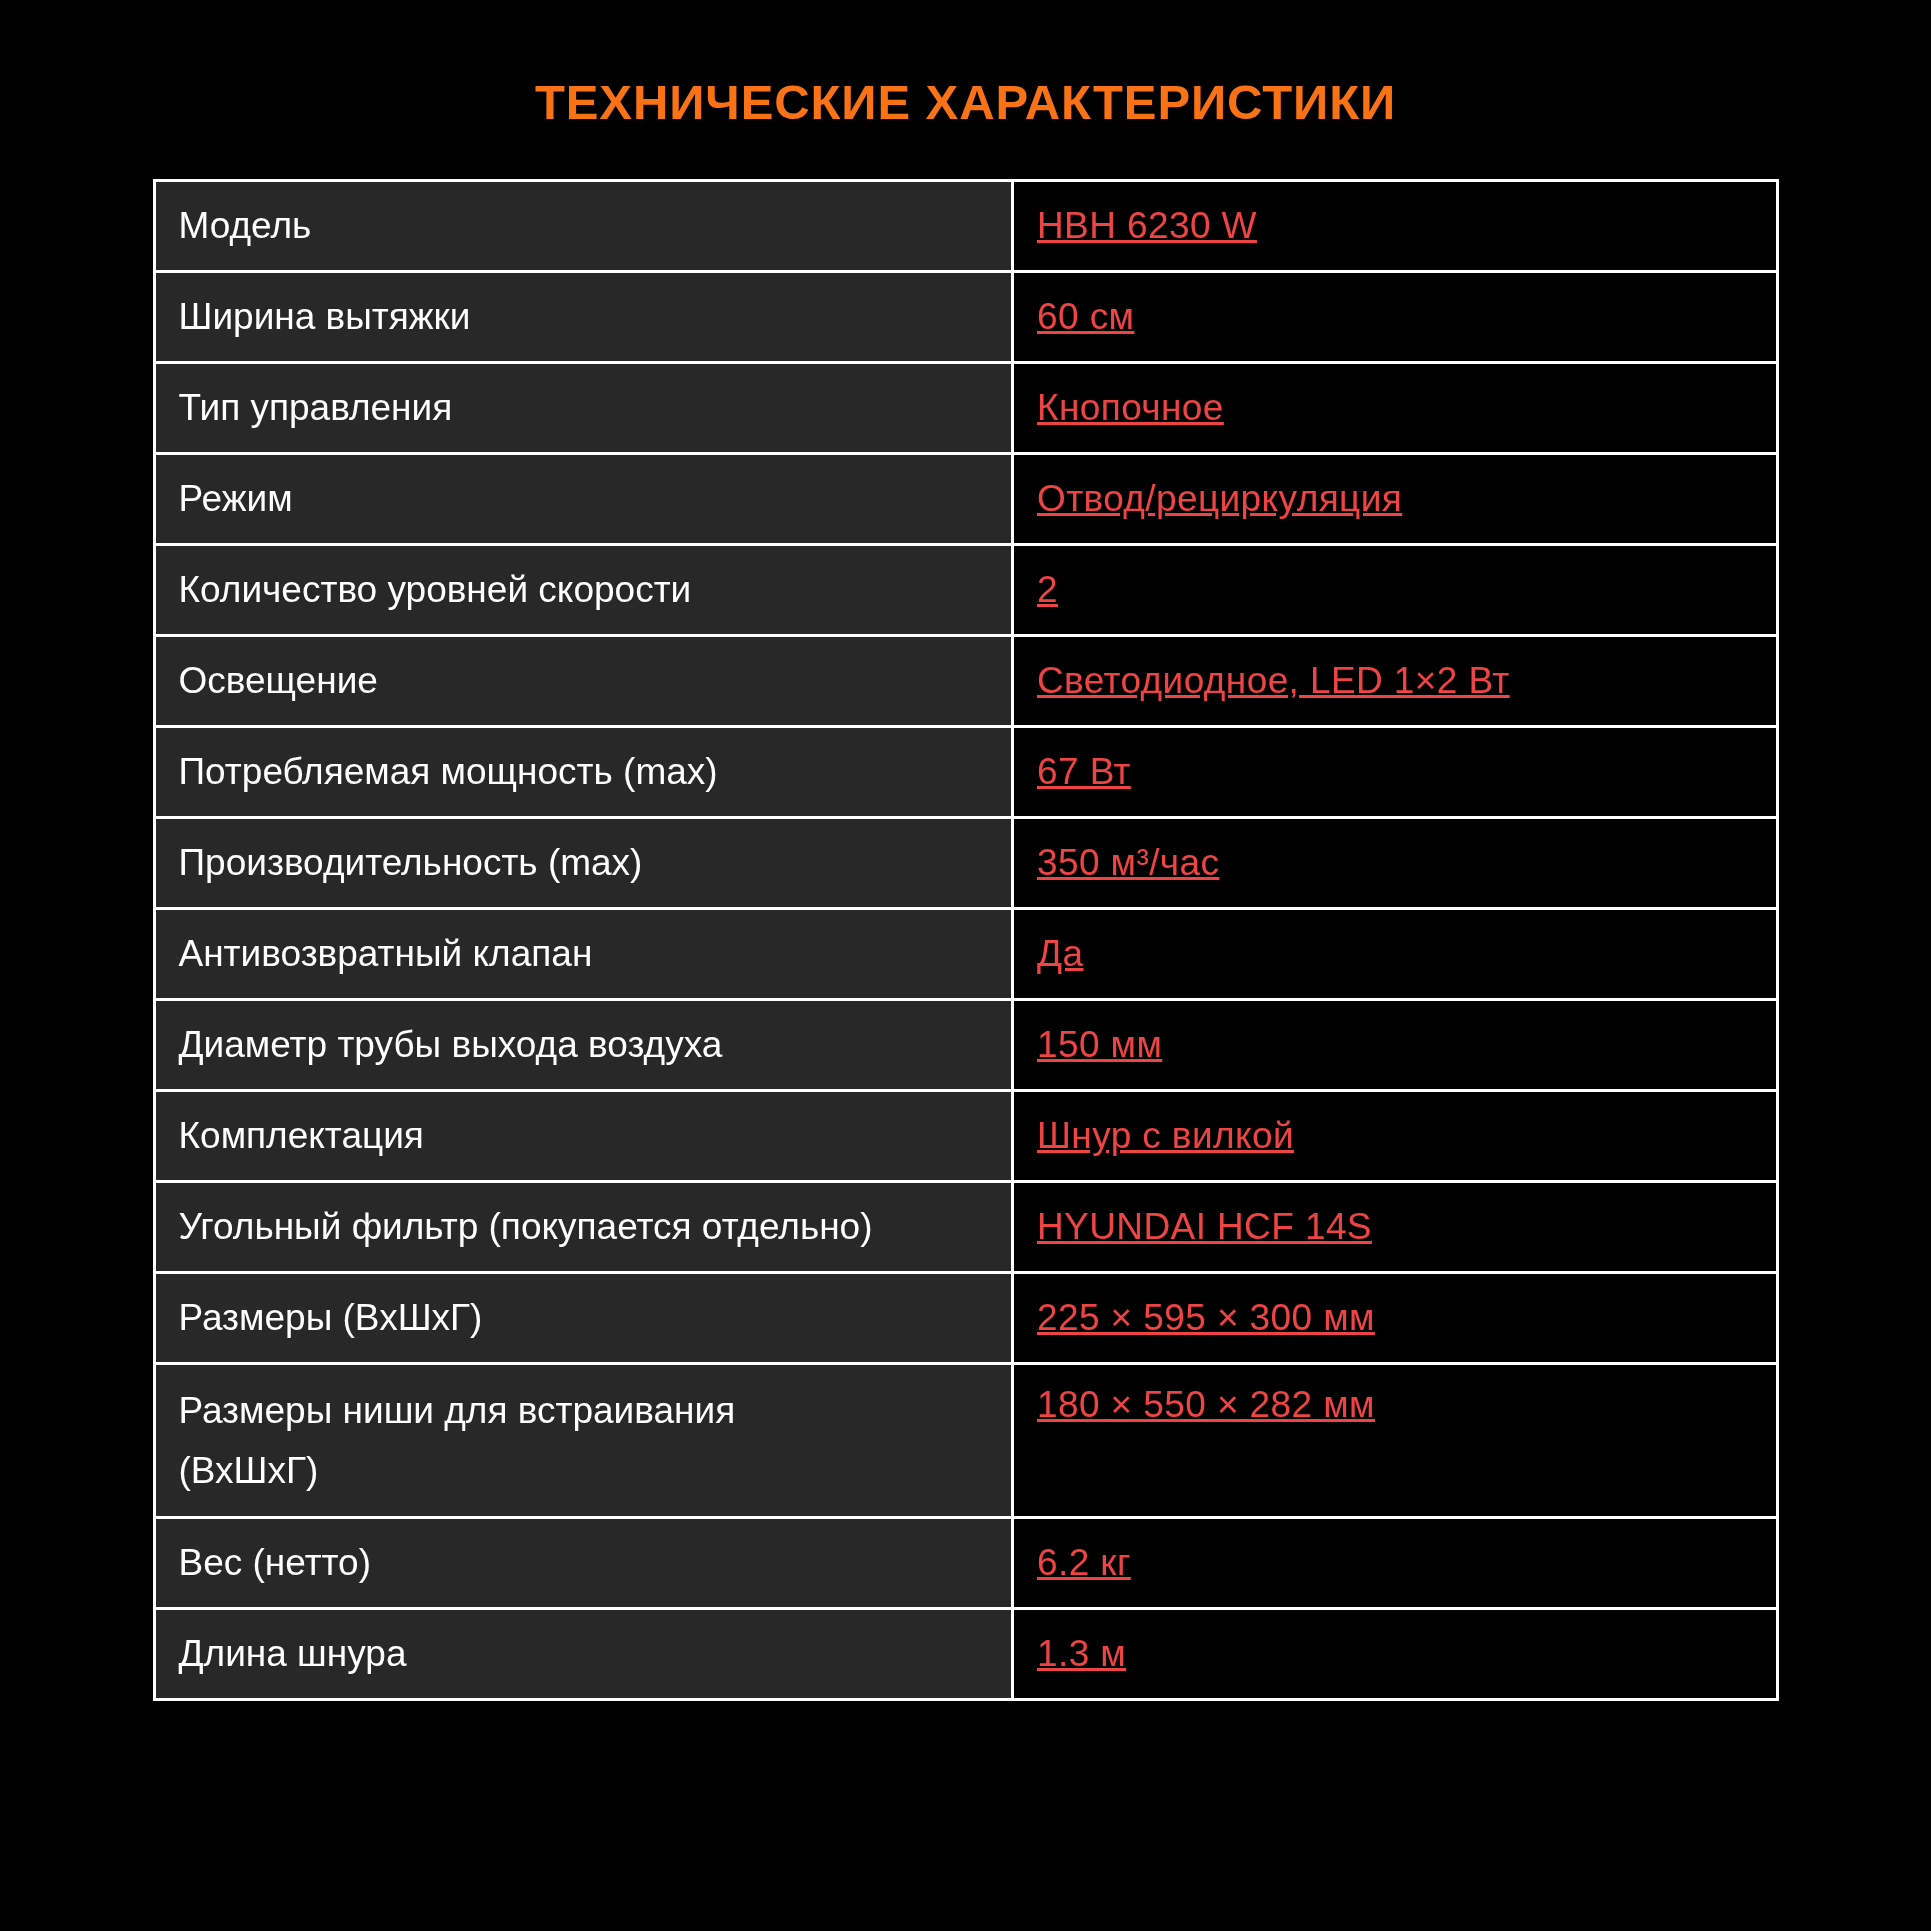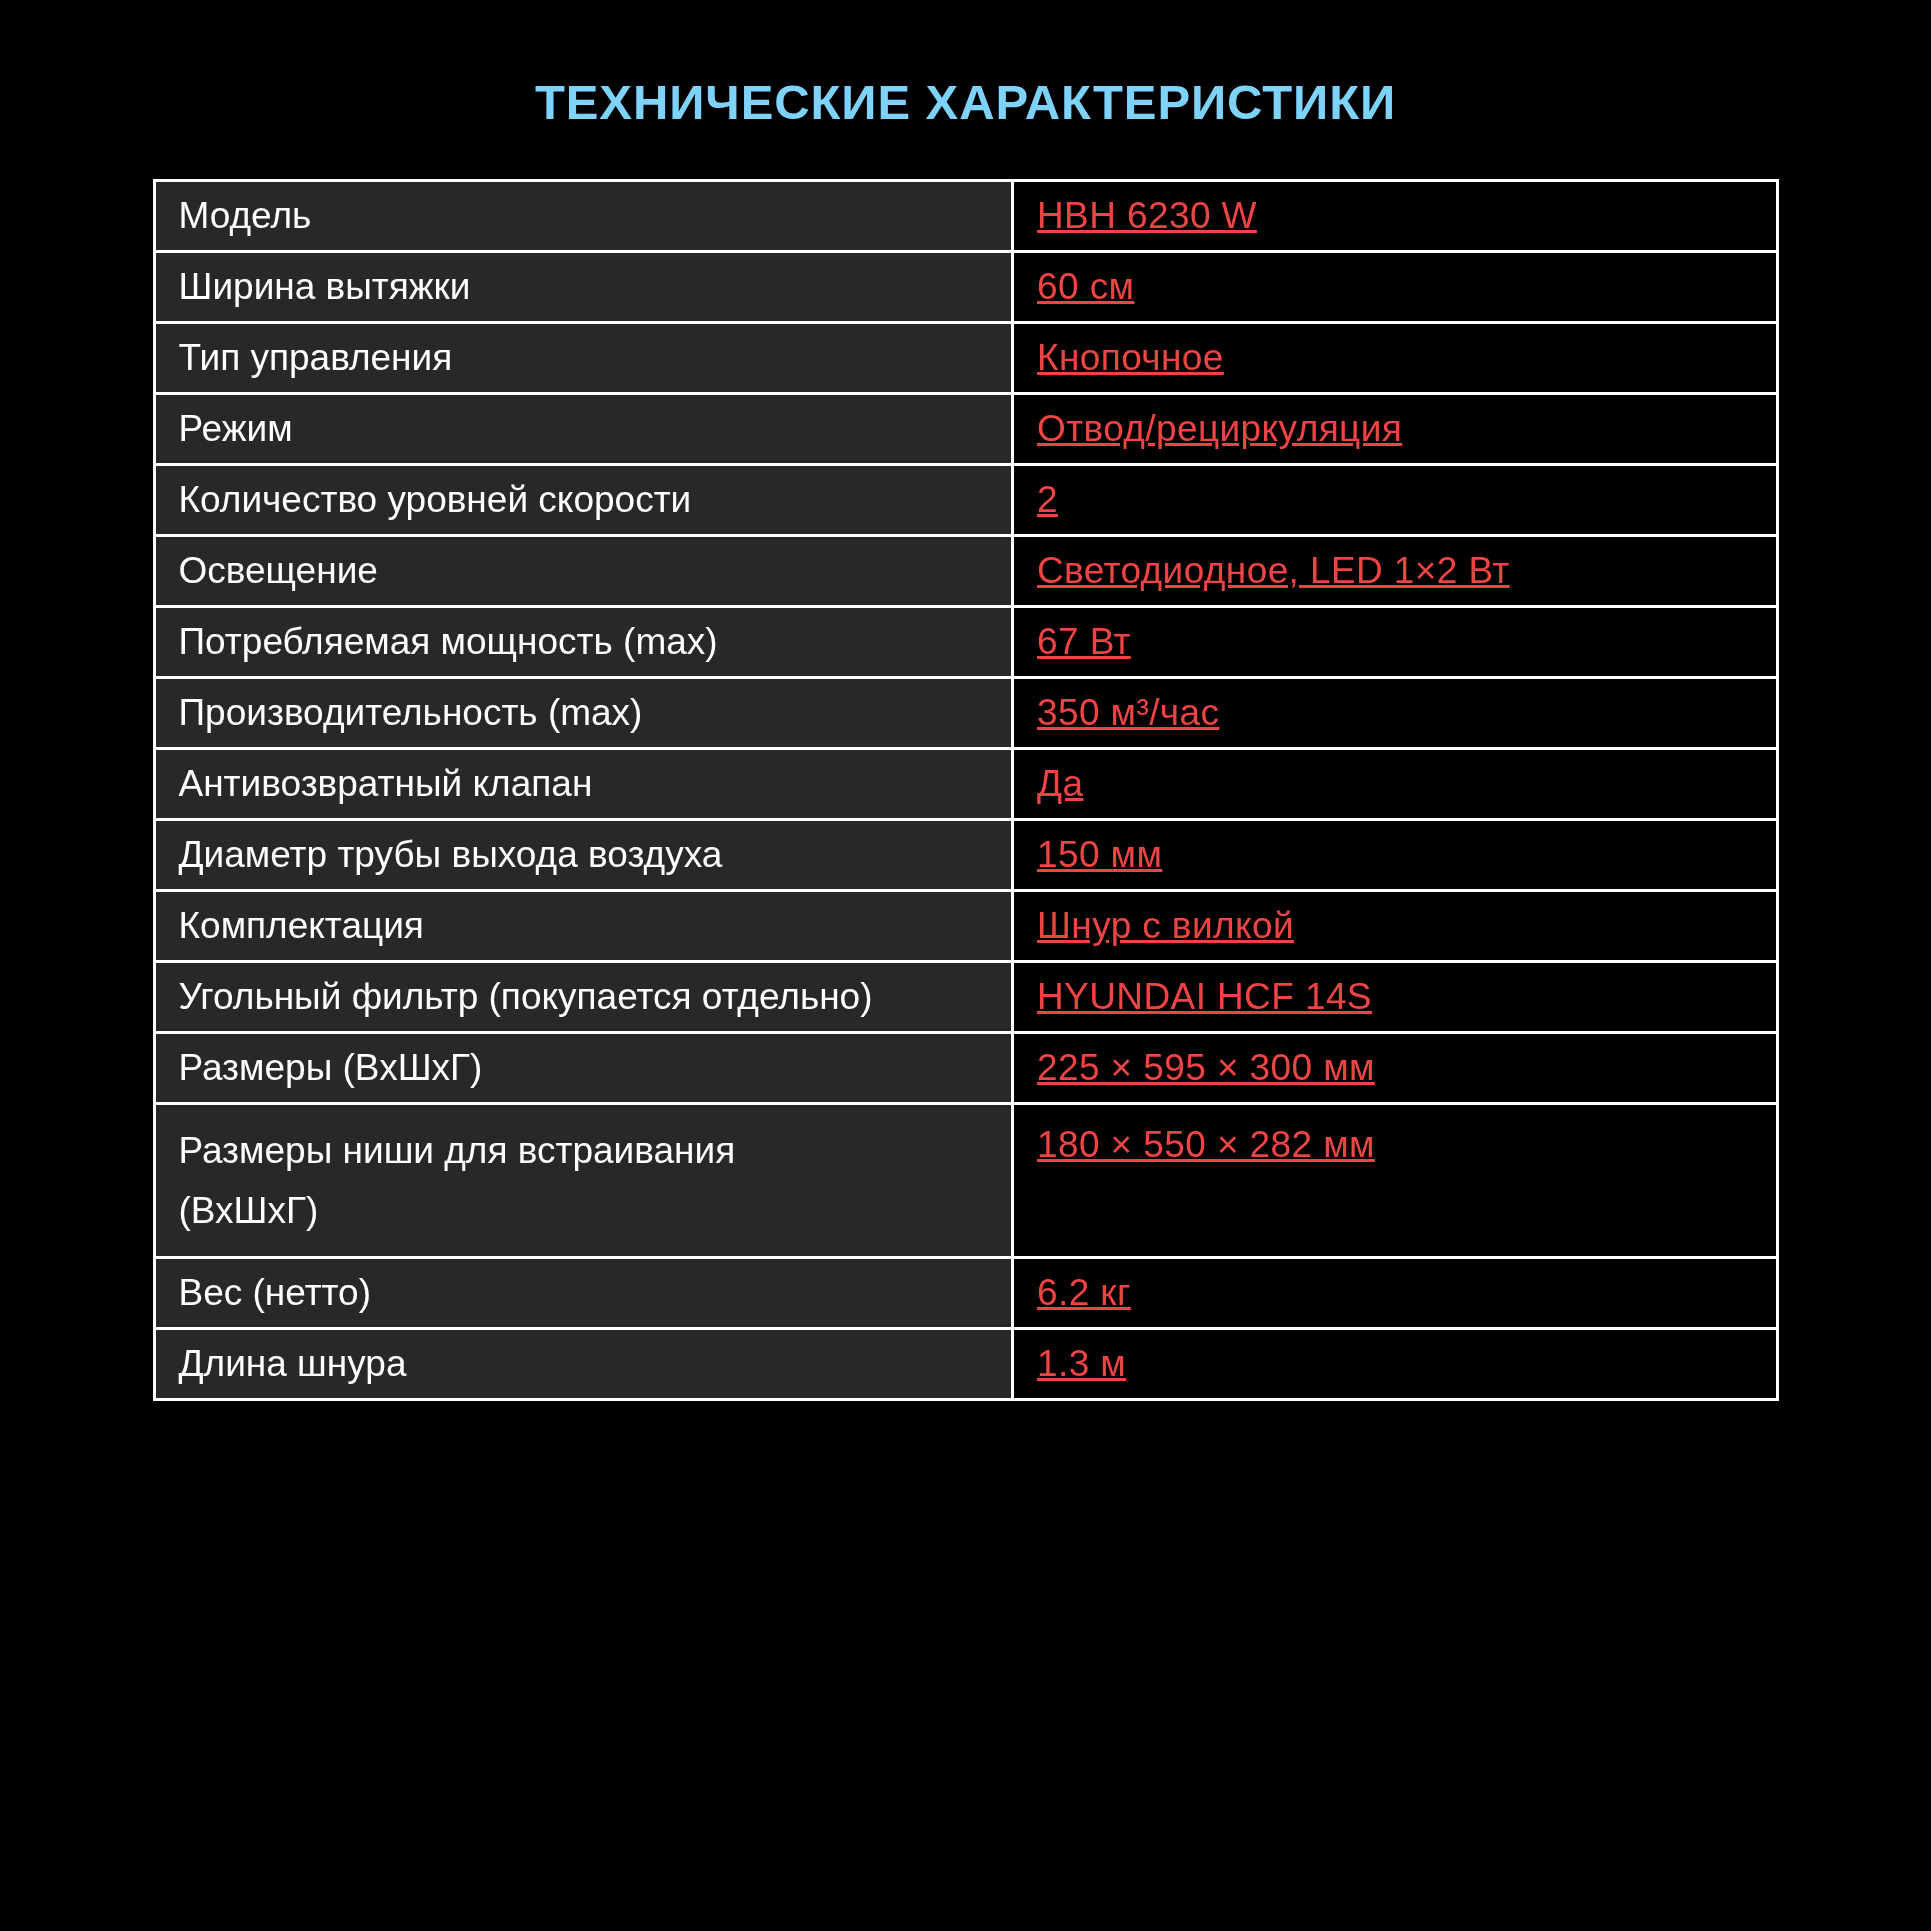--- a/index.html
+++ b/index.html
@@ -10,40 +10,40 @@
   body {
     width: 1931px;
     height: 1931px;
     font-family: "Liberation Sans", sans-serif;
     position: relative;
     overflow: hidden;
   }
   .page-title {
     margin: 74px 0 0 0;
     text-align: center;
-    color: #7dd3fc;
+    color: #f97316;
     font-size: 49px;
     font-weight: bold;
     letter-spacing: 0.9px;
   }
   table.specs {
     border-collapse: collapse;
     table-layout: fixed;
     width: 1626px;
     margin: 49px auto 0 auto;
   }
   table.specs td {
     border: 3.5px solid #ffffff;
     font-size: 37px;
     vertical-align: middle;
     padding: 0 21px 0 23px;
     overflow: hidden;
   }
   table.specs tr {
-    height: 71px;
+    height: 91px;
   }
   table.specs tr.tall {
     height: 154px;
   }
   td.label-cell {
     background: #282828;
     color: #ffffff;
     width: 50%;
     font-weight: 400;
     line-height: 1.5;

